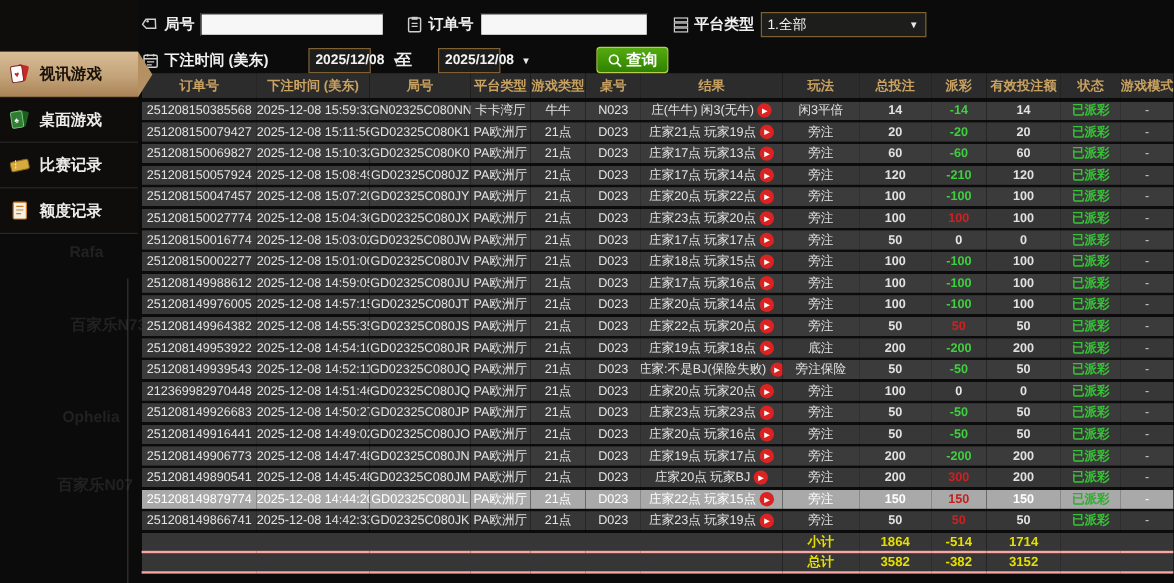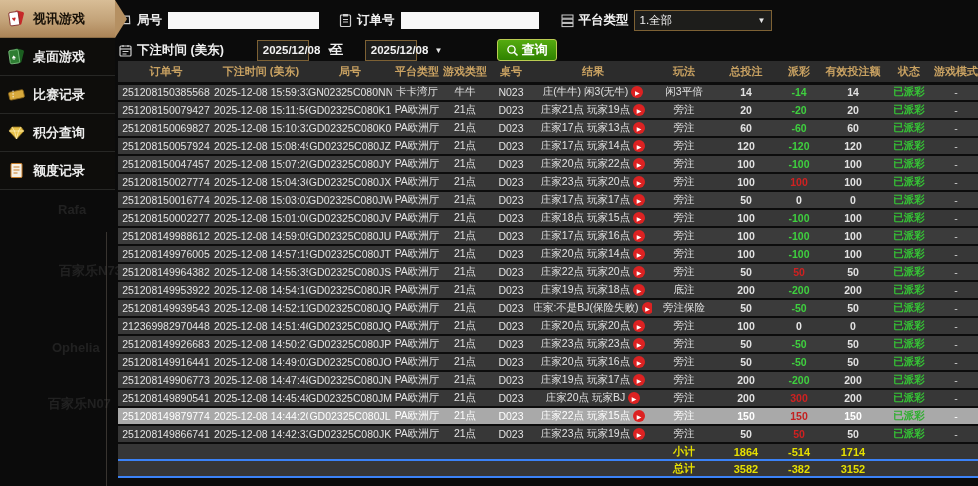--- a/index.html
+++ b/index.html
@@ -8,21 +8,21 @@
 
   
   .bg-hint { position:absolute; color:#343434; font-size:13px; font-weight:bold; opacity:.55; pointer-events:none; }
   .bg-vline { position:absolute; left:106px; top:232px; width:1px; height:254px; background:#56504a; opacity:.6; }
 
   
   .sidebar { position:absolute; left:0; top:0; width:115px; background:#0e0d0b; z-index:5; }
   .side-item { display:flex; align-items:center; gap:7px; height:38px; padding:0 6px;
                border-bottom:1px solid #272725; color:#ececec; font-size:13px; font-weight:bold; cursor:pointer; position:relative; }
   .side-item .ic { width:20px; height:20px; flex:0 0 20px; display:flex; align-items:center; justify-content:center; }
-  .side-item.active { background:linear-gradient(180deg,#d8bd96 0%,#c3a379 55%,#ab8457 100%); color:#171007; border-bottom:1px solid #8a6c46; }
+  .side-item.active { background:linear-gradient(180deg,#d8bd96 0%,#c3a379 55%,#ab8457 100%); color:#171007; border-bottom:1px solid #8a6c46;margin-top:43px; }
   .side-item.active::after { content:""; position:absolute; right:-12px; top:0;
       border-left:12px solid #b59062; border-top:19px solid transparent; border-bottom:19px solid transparent; }
 
   
   .main { position:absolute; left:118px; top:0; width:860px; height:486px; }
   .filterbar { height:60px; padding-top:8px; position:relative; background:transparent; }
   .frow { display:flex; align-items:center; height:24px; }
   .flabel { color:#f0f0f0; font-size:12.5px; font-weight:bold; margin:0 5px 0 4px; white-space:nowrap; }
   .ficon { width:15px; height:15px; display:inline-flex; }
   .txt-input { width:153px; height:19px; background:#f7f7f7; border:1px solid #0a0a0a; outline:none; font-size:11px; padding:0 4px; color:#222; }
@@ -46,21 +46,21 @@
   td.neg { color:#3fd03f; font-weight:bold; }
   td.pos { color:#cf2121; font-weight:bold; }
   td.zero { color:#e8e8e8; font-weight:bold; }
   td.status { color:#35c435; font-weight:bold; }
   td.mode { color:#cfcfcf; }
   tr.hl td { background:#a9a9a9 !important; color:#ffffff; } tr.hl td.pos { color:#c32020; } tr.hl td.status { color:#2fae2f; }
   .res-cell { }
   .res-wrap { display:flex; align-items:center; justify-content:center; gap:3px; }
   .play-btn { width:12px; height:12px; border-radius:50%; background:#dd2222; color:#fff; font-size:6px;
       display:inline-flex; align-items:center; justify-content:center; flex:0 0 12px; cursor:pointer; }
-  tfoot tr { border-bottom:2px solid #3b82f6; }
+  tfoot tr { border-bottom:2px solid #fca5a5; }
   tfoot td { background:#363636; color:#e5df00; font-weight:bold; font-size:11px; height:17px; }
 </style>
 </head>
 <body>
 
 <div class="bg-hint" style="left:58px; top:202px;">Rafa</div>
 <div class="bg-hint" style="left:59px; top:262px;">百家乐N73</div>
 <div class="bg-hint" style="left:52px; top:340px;">Ophelia</div>
 <div class="bg-hint" style="left:48px; top:395px;">百家乐N07</div>
 <div class="bg-vline"></div>
@@ -87,30 +87,20 @@
     <span>桌面游戏</span>
   </div>
   <div class="side-item">
     <span class="ic">
       <svg width="19" height="19" viewBox="0 0 19 19">
           <rect x="2" y="6" width="15" height="8" rx="1.5" fill="#d8a93c" stroke="#8a6518" stroke-width=".8" transform="rotate(-12 9 10)"></rect>
           <line x1="7" y1="5" x2="5.5" y2="13" stroke="#fff" stroke-width=".8" stroke-dasharray="1.5 1.2" transform="rotate(-12 9 10)"></line>
         </svg>
     </span>
     <span>比赛记录</span>
-  </div>
-  <div class="side-item">
-    <span class="ic">
-      <svg width="19" height="19" viewBox="0 0 19 19">
-          <polygon points="5,4 14,4 17,8 9.5,16 2,8" fill="#e8c24a" stroke="#9a7a1e" stroke-width=".8"></polygon>
-          <polyline points="5,4 7.5,8 9.5,16 11.5,8 14,4" fill="none" stroke="#fff3c4" stroke-width=".7"></polyline>
-          <line x1="2" y1="8" x2="17" y2="8" stroke="#fff3c4" stroke-width=".7"></line>
-        </svg>
-    </span>
-    <span>积分查询</span>
   </div>
   <div class="side-item">
     <span class="ic">
       <svg width="19" height="19" viewBox="0 0 19 19">
           <rect x="4" y="2.5" width="11" height="14" rx="1" fill="#f5f0e6" stroke="#c77d28" stroke-width="1"></rect>
           <line x1="6.5" y1="6" x2="12.5" y2="6" stroke="#c77d28" stroke-width="1"></line>
           <line x1="6.5" y1="9" x2="12.5" y2="9" stroke="#c77d28" stroke-width="1"></line>
           <line x1="6.5" y1="12" x2="10.5" y2="12" stroke="#c77d28" stroke-width="1"></line>
         </svg>
     </span>
@@ -289,21 +279,21 @@
           <td>21点</td>
           <td>D023</td>
           <td class="res-cell">
             <span class="res-wrap">
               <span>庄家17点 玩家14点</span>
               <span class="play-btn">▶</span>
             </span>
           </td>
           <td>旁注</td>
           <td class="num">120</td>
-          <td class="neg">-120</td>
+          <td class="neg">-210</td>
           <td class="num">120</td>
           <td class="status">已派彩</td>
           <td class="mode">-</td>
         </tr>
         <tr>
           <td>251208150047457</td>
           <td>2025-12-08 15:07:20</td>
           <td>GD02325C080JY</td>
           <td>PA欧洲厅</td>
           <td>21点</td>

